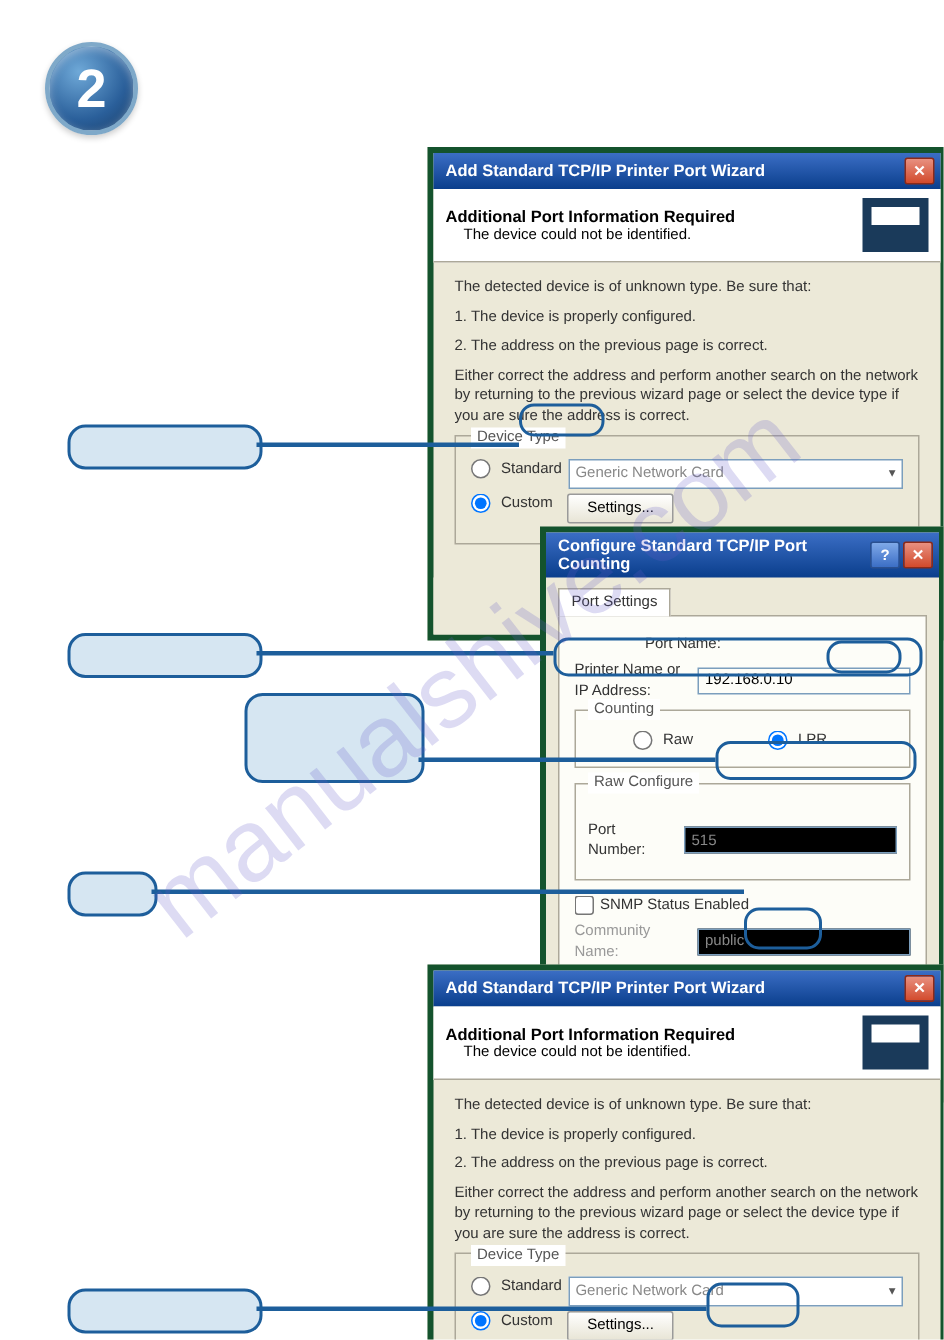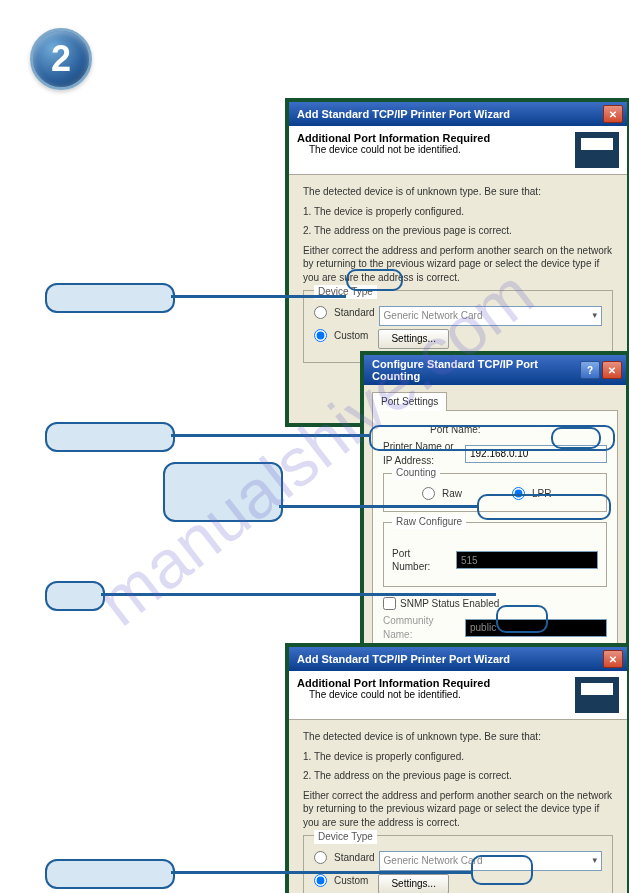--- a/index.html
+++ b/index.html
@@ -59,21 +59,21 @@
   }
   .tb-help {
     background: linear-gradient(#7fa9e8,#3b6ec5);
     border-color: #2a5090;
   }
   .header-strip {
     background: #fff;
     padding: 6px 8px;
     display: flex;
     justify-content: space-between;
-    align-items: flex-start;
+    align-items: center;
     border-bottom: 1px solid #aca899;
   }
   .header-txt b { font-size: 11px; display:block; }
   .header-txt span { font-size: 10px; margin-left: 12px; }
   .printer-icon {
     width: 44px; height: 36px;
     background: #1a3a5a;
     position: relative;
   }
   .printer-icon::before {

